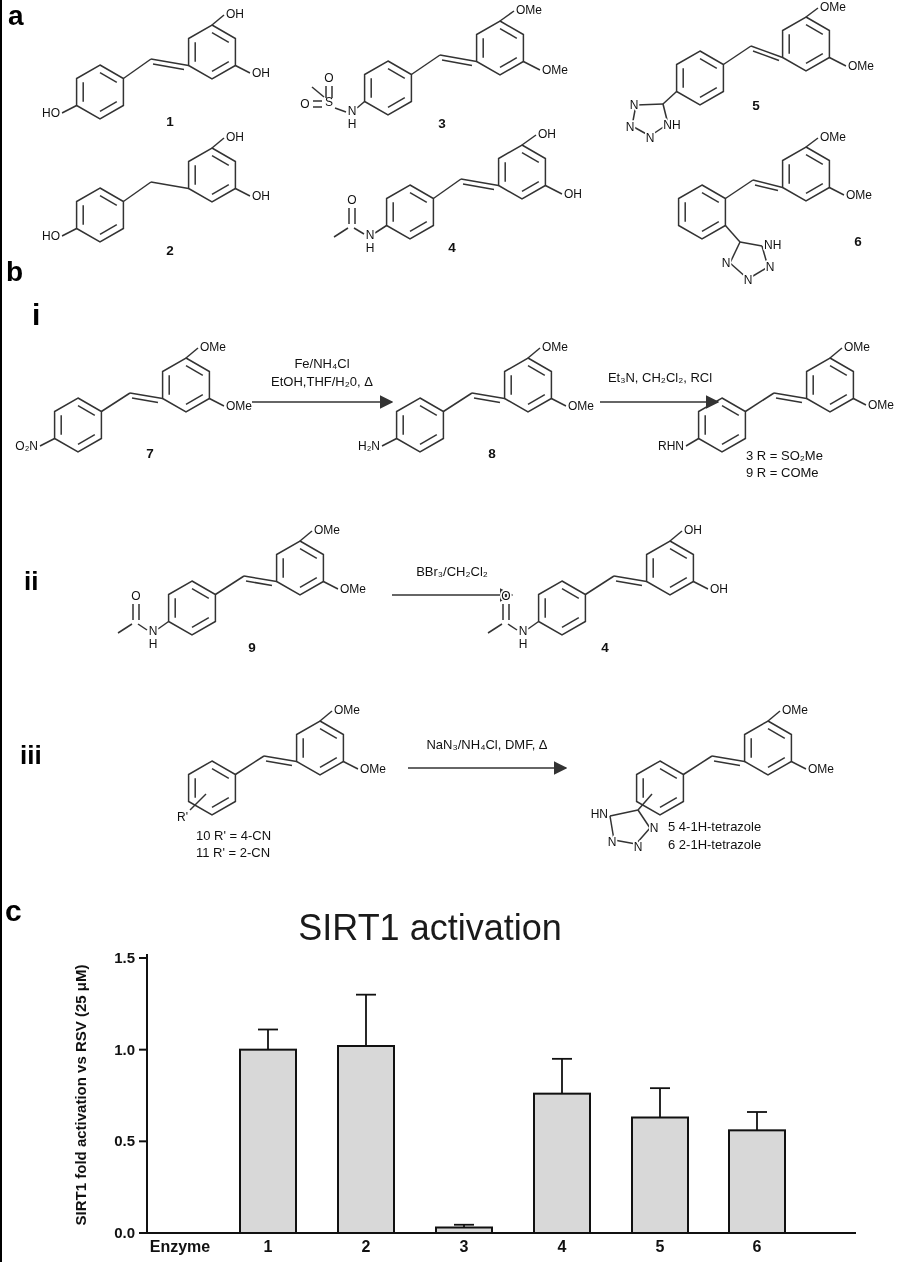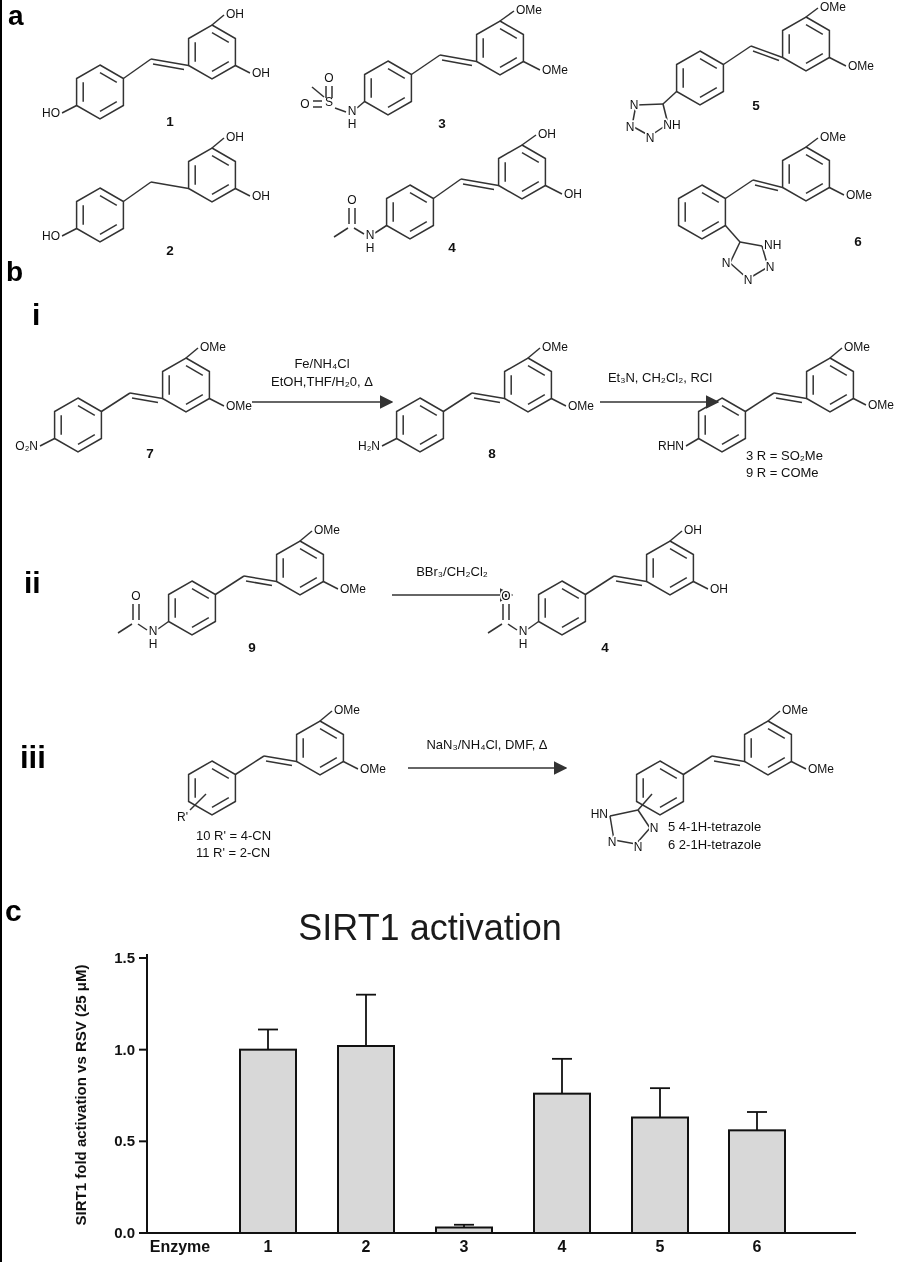--- a/index.html
+++ b/index.html
@@ -16,22 +16,22 @@
 </style>
 </head>
 <body>
 
 <div id="fig">
   <div style="position:absolute;left:0;top:0;width:2px;height:1262px;background:#000;"></div>
 
   <div class="plabel" style="left:8px;top:0px;font-size:28px;">a</div>
   <div class="plabel" style="left:6px;top:256px;font-size:28px;">b</div>
   <div class="plabel" style="left:32px;top:298px;font-size:30px;">i</div>
-  <div class="plabel" style="left:24px;top:566px;font-size:30px;">ii</div>
-  <div class="plabel" style="left:20px;top:740px;font-size:31px;">iii</div>
+  <div class="plabel" style="left:24px;top:566px;font-size:26px;">ii</div>
+  <div class="plabel" style="left:20px;top:740px;font-size:26px;">iii</div>
   <div class="plabel" style="left:5px;top:894px;font-size:30px;">c</div>
 
   <svg width="900" height="292" viewBox="0 0 900 292" style="top:0;">
     <defs>
       <g id="benz">
         <polygon class="bond" points="0,-27 23.4,-13.5 23.4,13.5 0,27 -23.4,13.5 -23.4,-13.5"></polygon>
         <line class="bond" x1="0" y1="-19.4" x2="16.8" y2="-9.7"></line>
         <line class="bond" x1="16.8" y1="9.7" x2="0" y2="19.4"></line>
         <line class="bond" x1="-16.8" y1="9.7" x2="-16.8" y2="-9.7"></line>
       </g>

